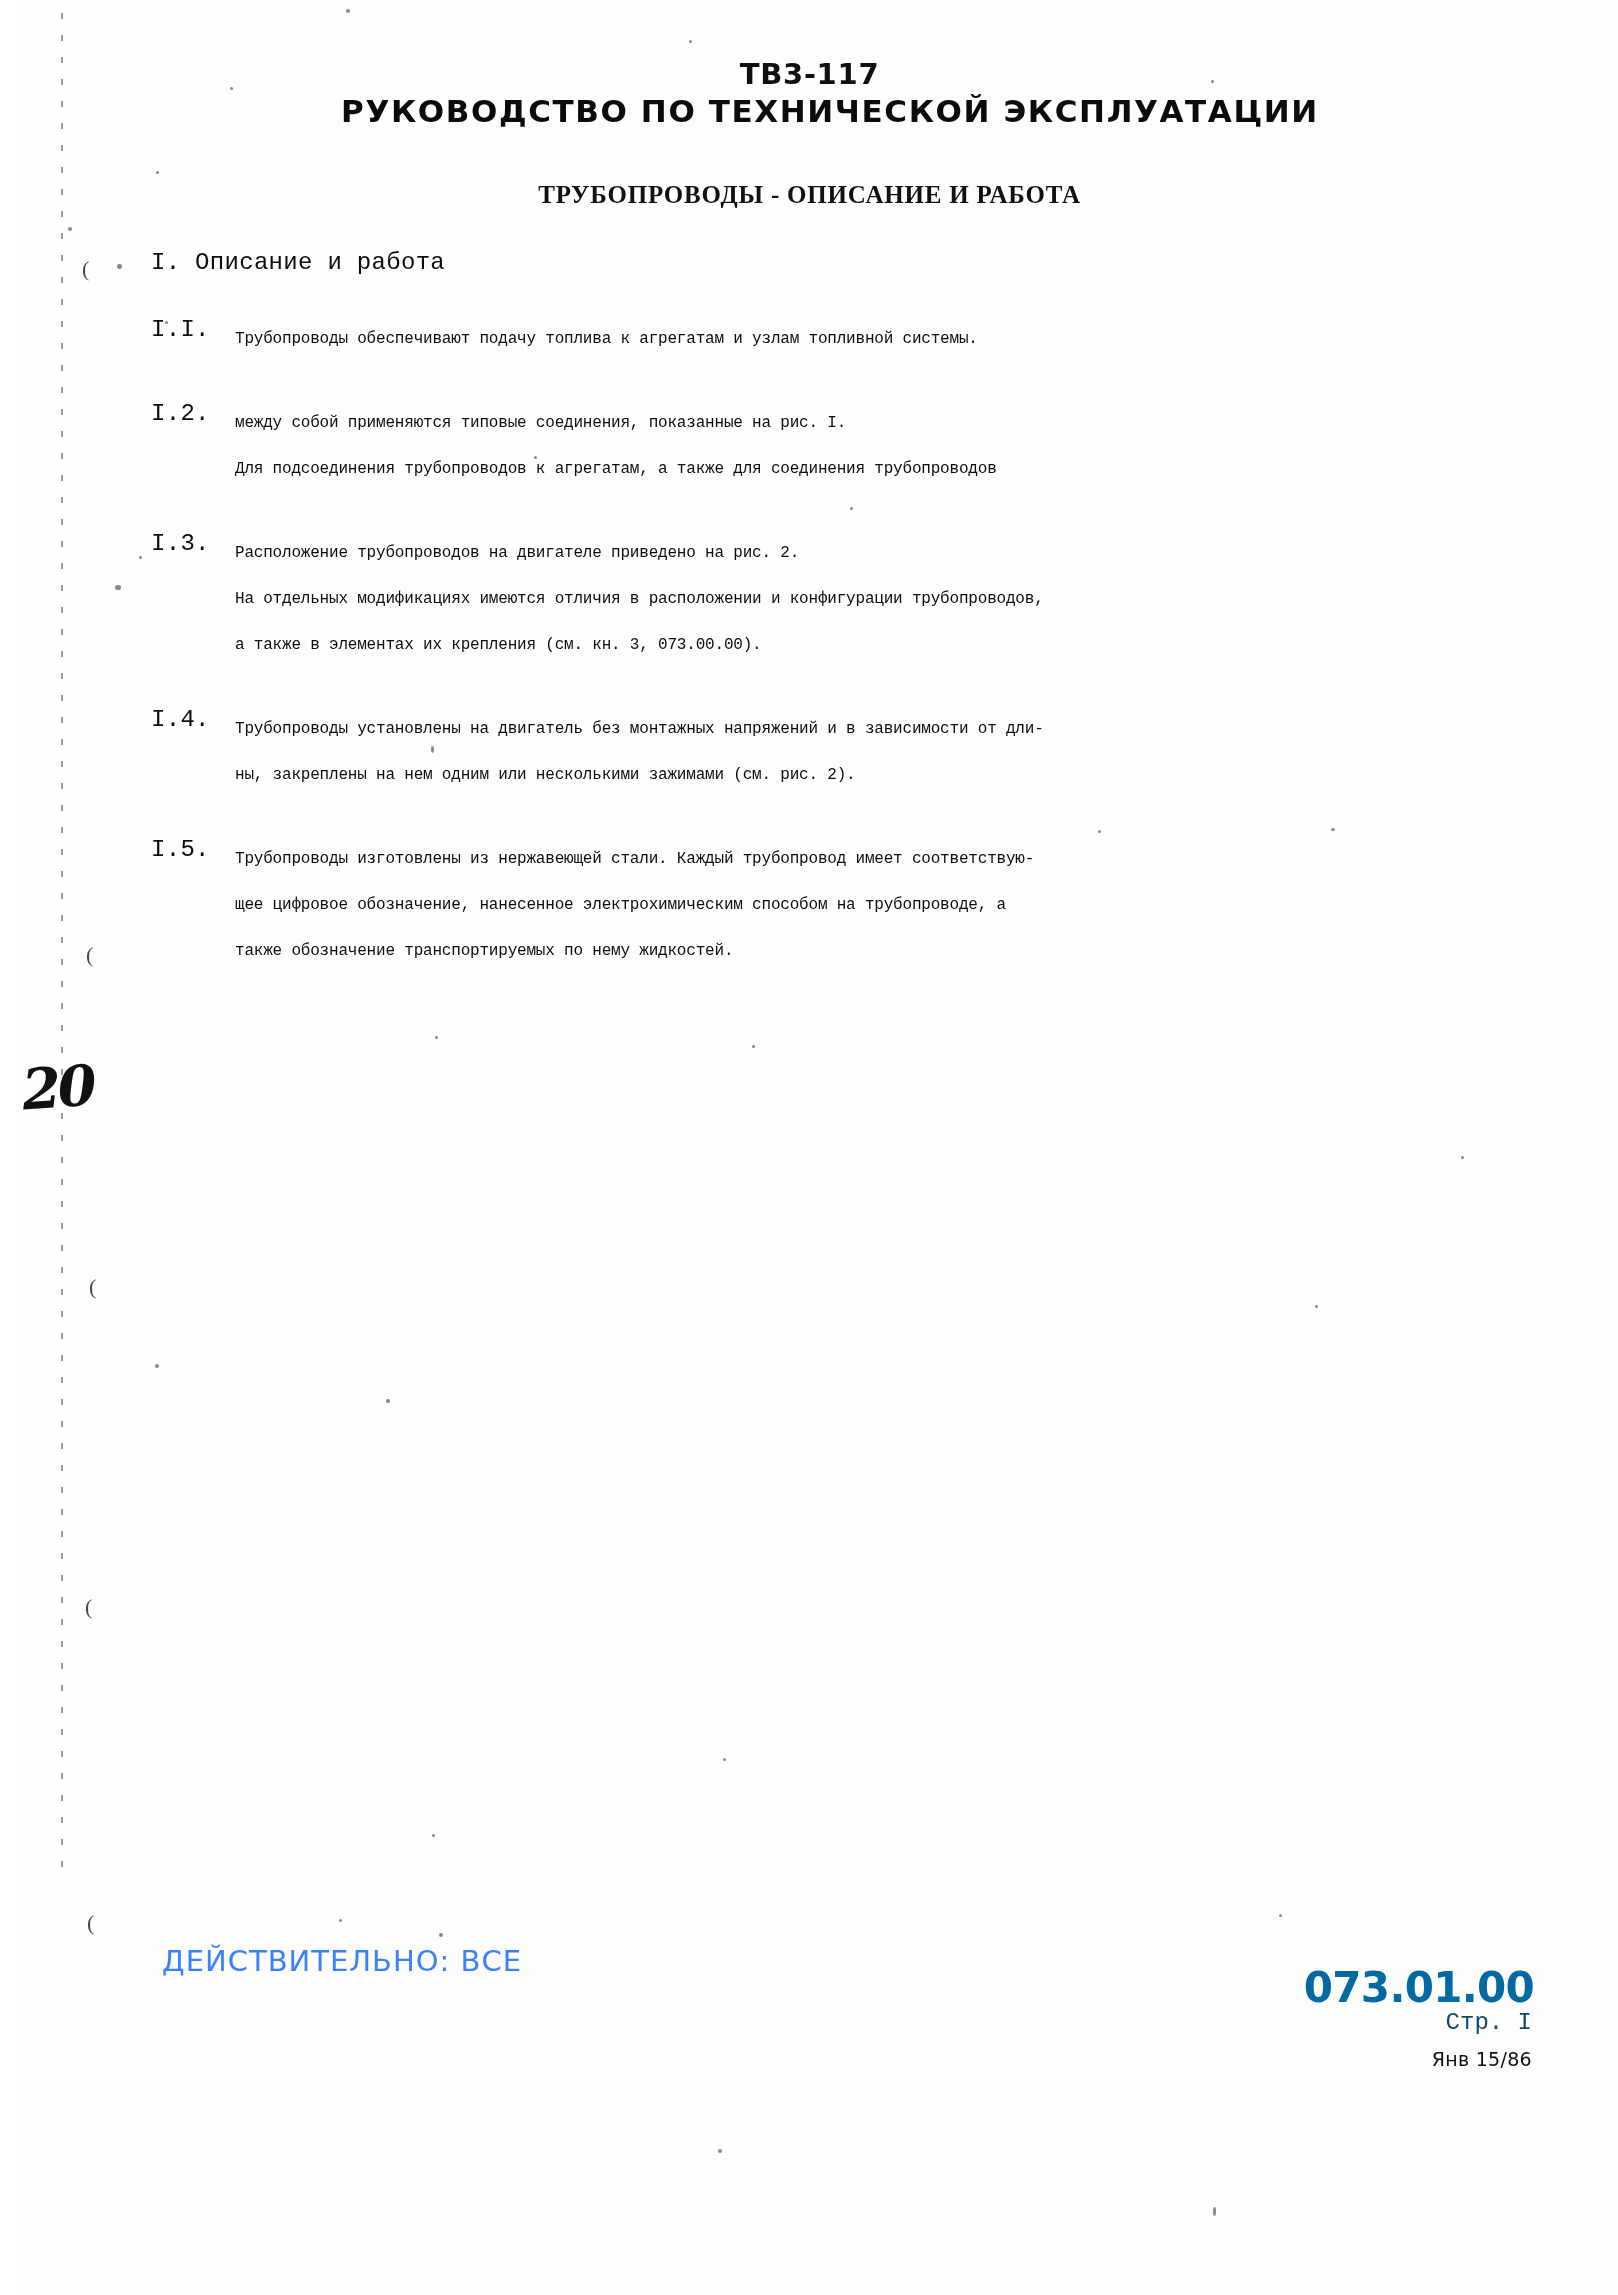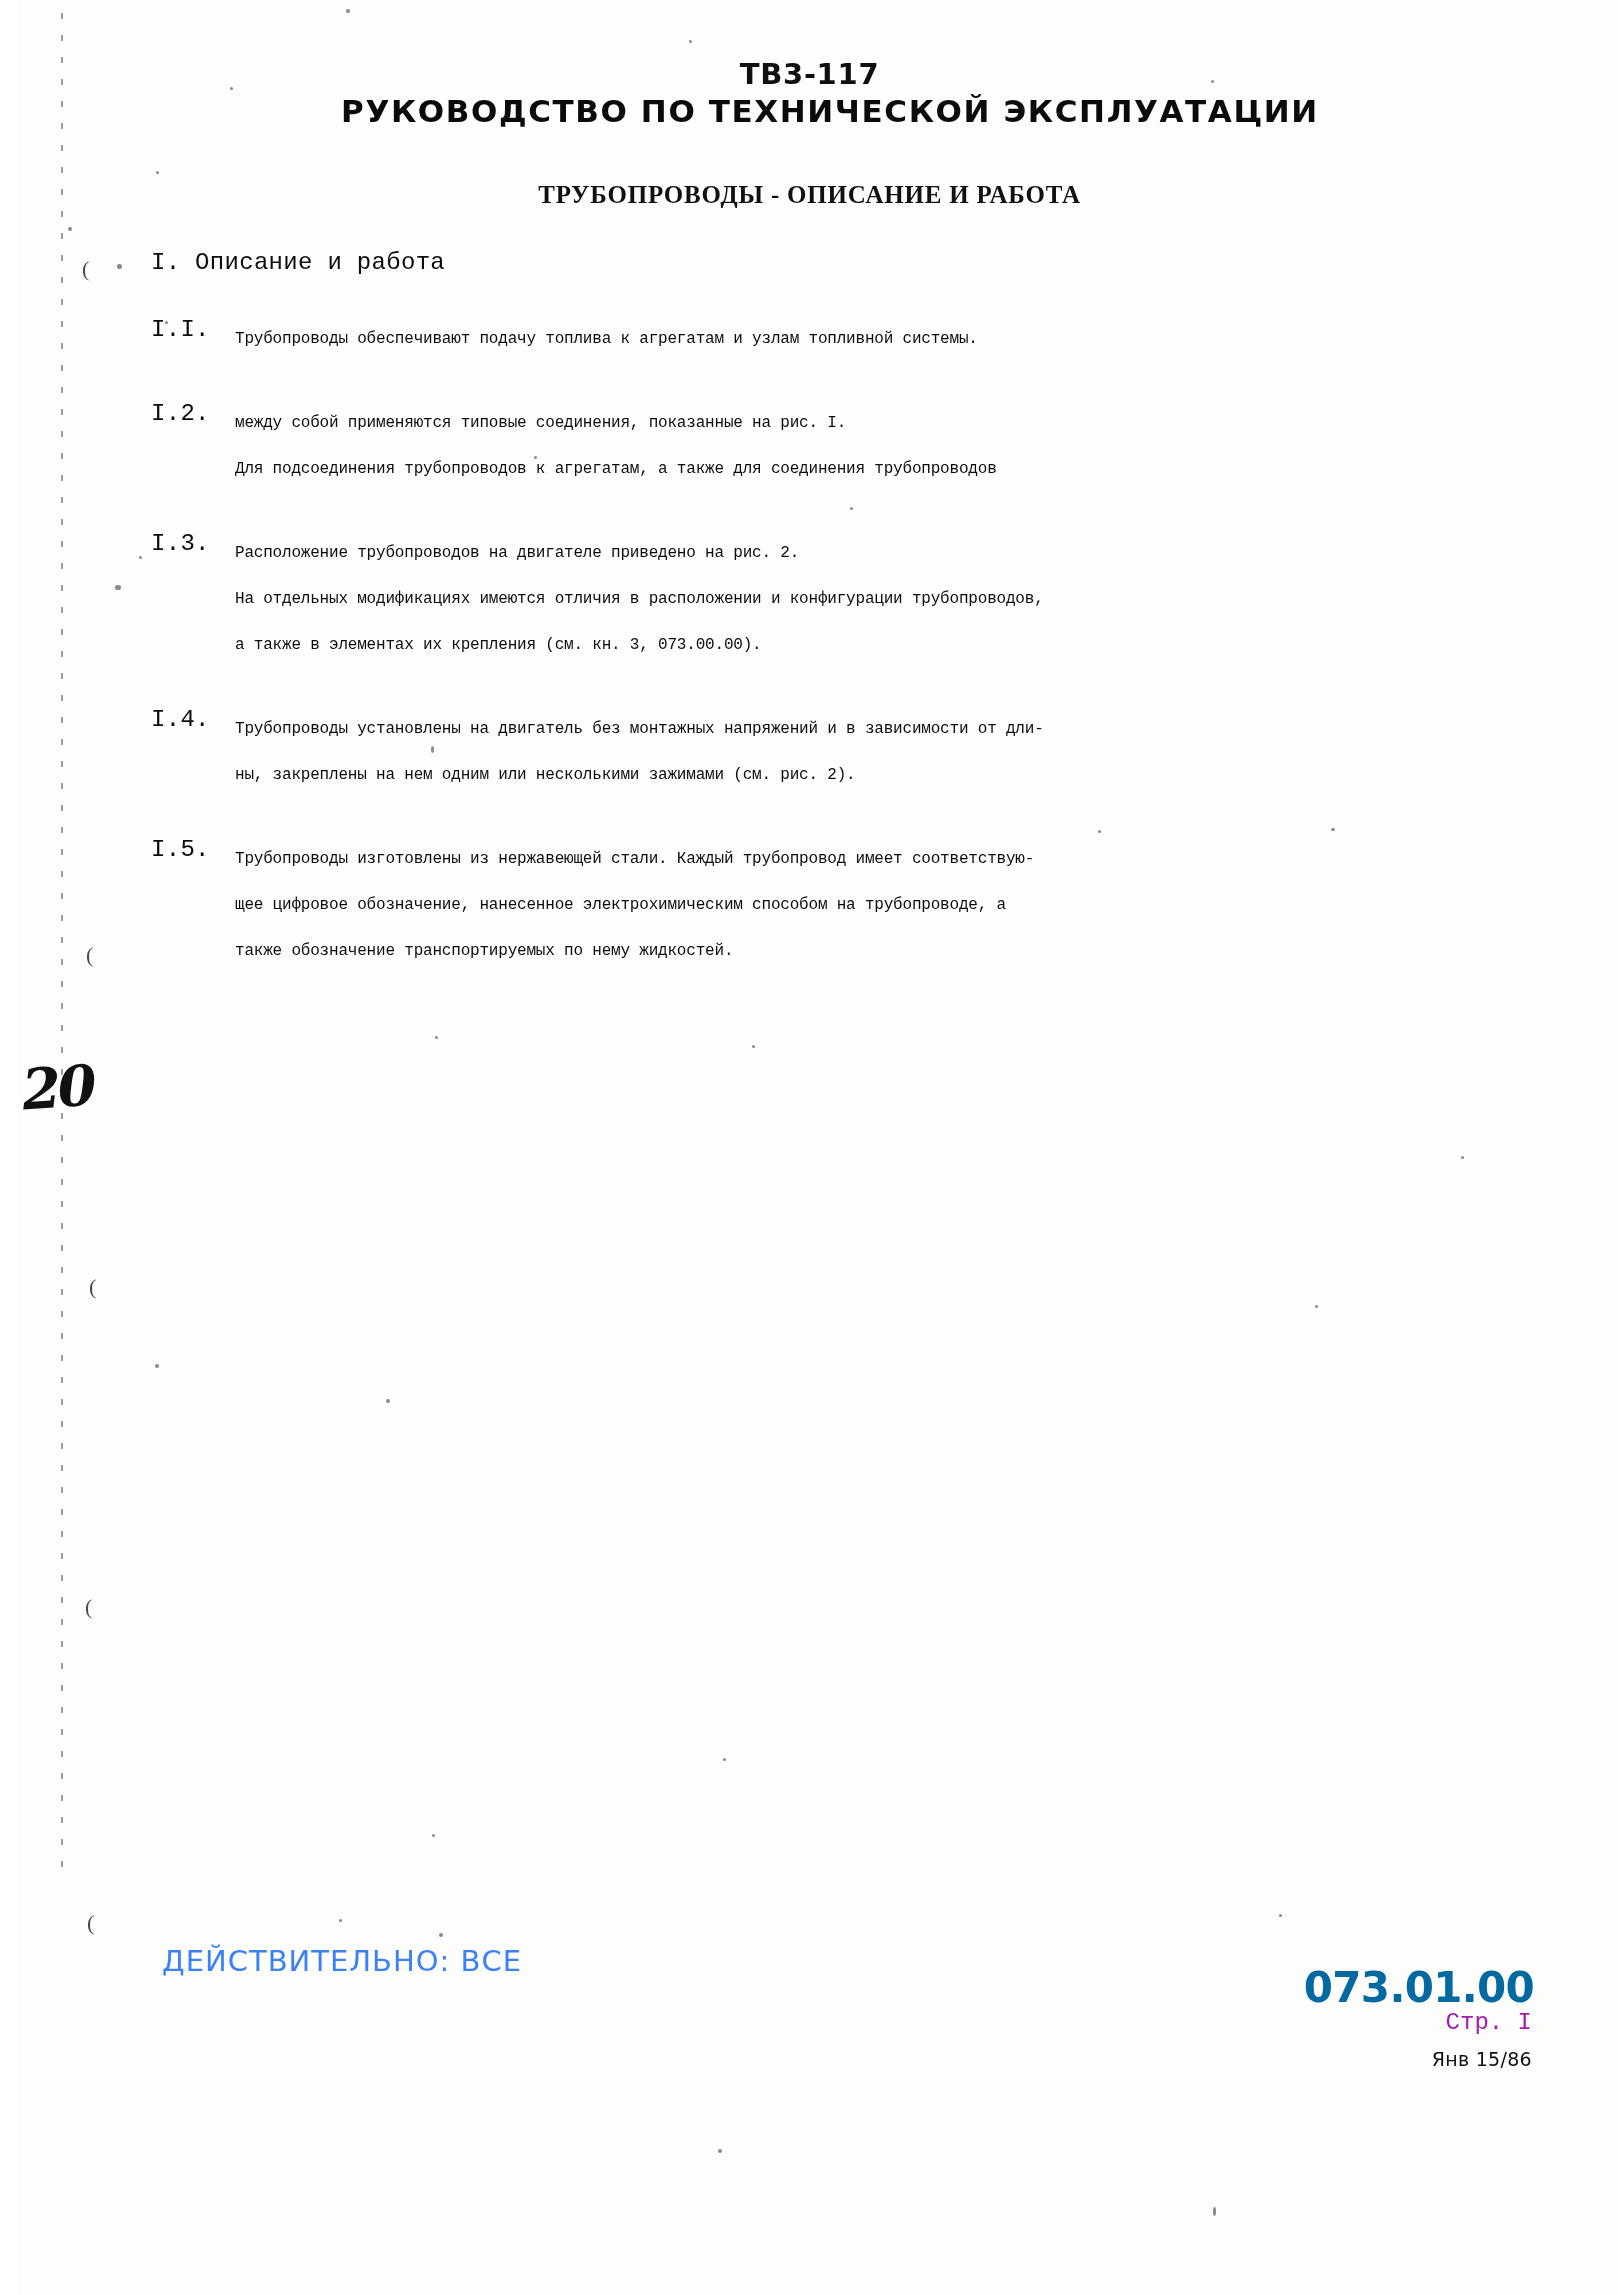--- a/index.html
+++ b/index.html
@@ -164,21 +164,21 @@
     color: #0369a1;
     text-align: right;
     margin-top: 44px;
   }
   .foot-page {
     position: absolute;
     right: 87px;
     top: 2009px;
     font-family: "Liberation Mono", "DejaVu Sans Mono", monospace;
     font-size: 24px;
-    color: #a21caf;
+    color: #0c4a6e;
     text-align: right;
   }
   .foot-date {
     position: absolute;
     right: 87px;
     top: 2048px;
     font-family: "DejaVu Sans", "Liberation Sans", sans-serif;
     font-size: 19px;
     color: #111;
     text-align: right;

